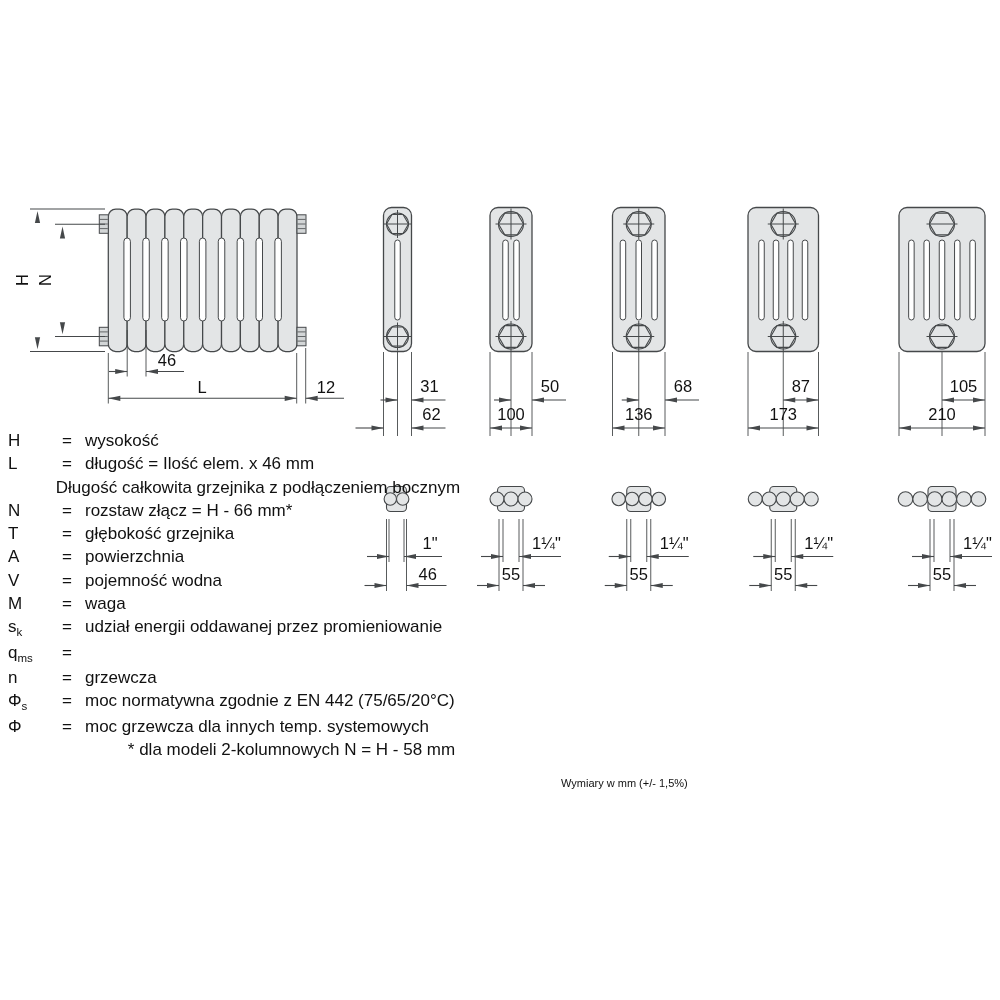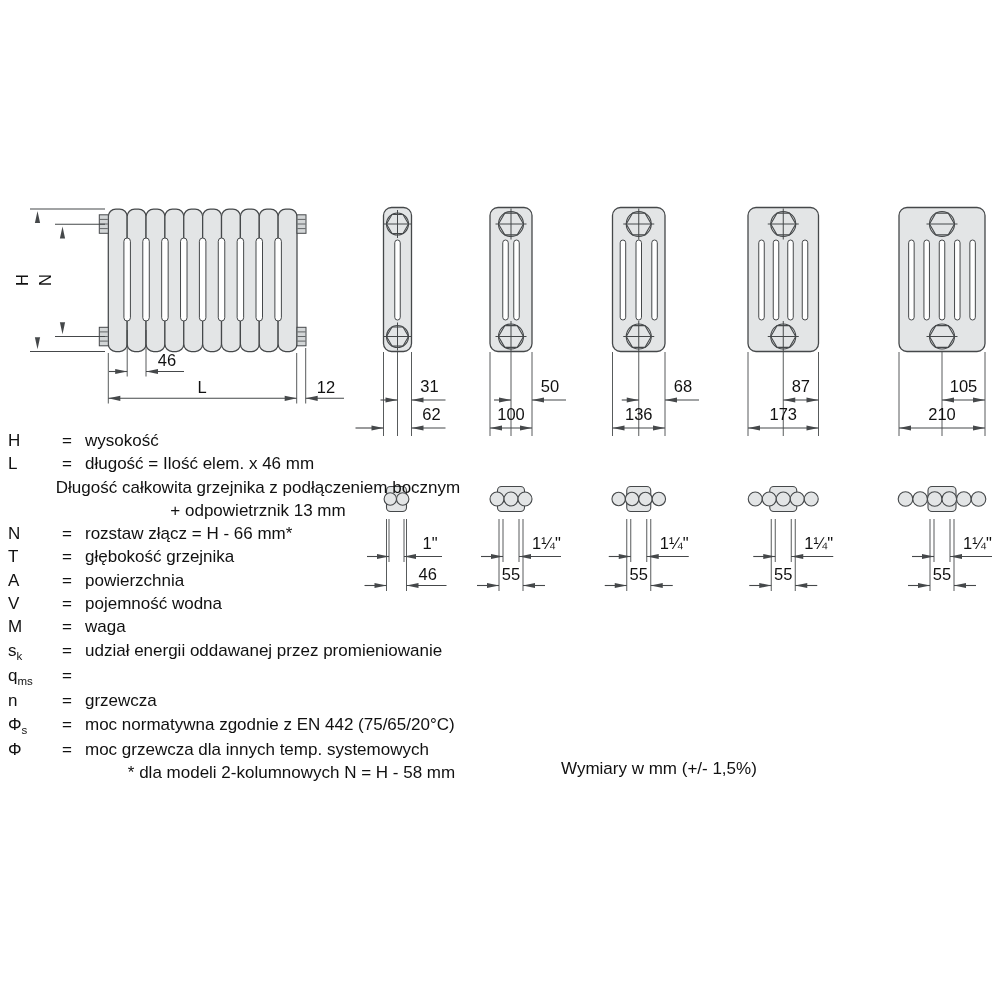--- a/index.html
+++ b/index.html
@@ -10,21 +10,21 @@
   .legend{
     position:absolute;left:8px;top:429px;width:500px;
     font-size:17px;line-height:23.3px;
   }
   .lrow{display:flex;white-space:nowrap;}
   .lrow.block{display:block;text-align:center;}
   .term{width:54px;flex:none;}
   .eq{width:23px;flex:none;}
   .sb{font-size:11.5px;position:relative;top:4px;}
   .indent{padding-left:67px;}
-  .note{position:absolute;left:561px;top:759px;font-size:17px;}
+  .note{position:absolute;left:561px;top:777px;font-size:11px;}
   svg text{font-family:"Liberation Sans", sans-serif;font-size:16.5px;fill:#111;}
 </style>
 </head>
 <body>
 
 
 
 <svg id="diagram" width="1000" height="1000" viewBox="0 0 1000 1000">
     <g>
       <rect x="108.3" y="209" width="18.87" height="142.5" rx="7.5" fill="#e3e5e6" stroke="#45484a" stroke-width="1.25"></rect>
@@ -329,21 +329,20 @@
       <span class="term"><span>H</span></span>
       <span class="eq">=</span>
       <span>wysokość</span>
     </div>
     <div class="lrow">
       <span class="term"><span>L</span></span>
       <span class="eq">=</span>
       <span>długość = Ilość elem. x 46 mm</span>
     </div>
     <div class="lrow block"><span>Długość całkowita grzejnika z podłączeniem bocznym</span></div>
-    <div class="lrow block"><span>+ odpowietrznik 13 mm</span></div>
     <div class="lrow">
       <span class="term"><span>N</span></span>
       <span class="eq">=</span>
       <span>rozstaw złącz = H - 66 mm*</span>
     </div>
     <div class="lrow">
       <span class="term"><span>T</span></span>
       <span class="eq">=</span>
       <span>głębokość grzejnika</span>
     </div>

